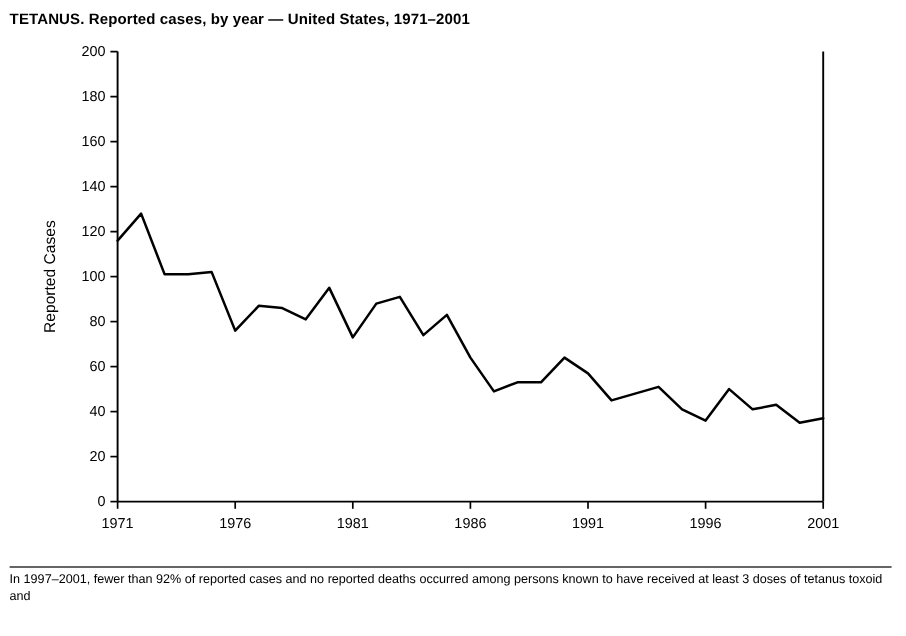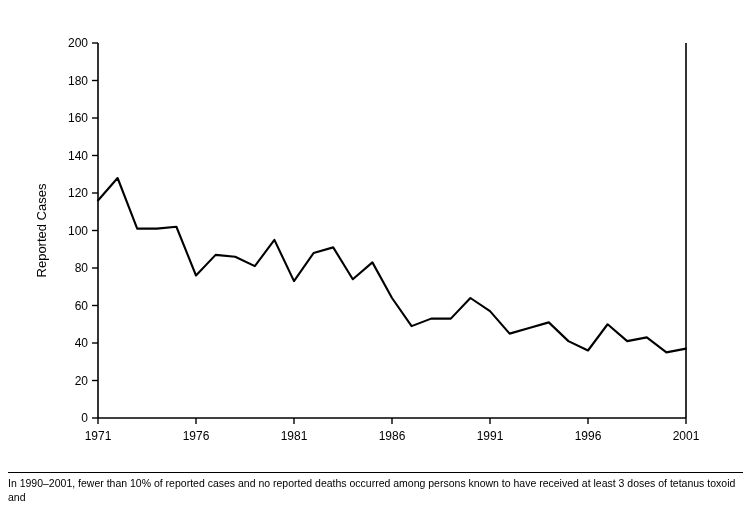--- a/index.html
+++ b/index.html
@@ -63,20 +63,21 @@
   .tick-label {
     font-size: 12px;
     font-family: "Liberation Sans", sans-serif;
   }
 </style>
 </head>
 <body>
 
 <div id="page">
 
+  <div id="title">TETANUS. Reported cases, by year — United States, 1971–2001</div>
 
   <div id="chart-area">
     <svg id="plot-svg" width="755" height="430" viewBox="0 0 755 430">
       <g id="svg-root">
           <line x1="98" y1="390" x2="686" y2="390" stroke="#000000" stroke-width="1.6"></line>
           <line x1="98" y1="15" x2="98" y2="390" stroke="#000000" stroke-width="1.6"></line>
           <line x1="686" y1="15" x2="686" y2="390" stroke="#000000" stroke-width="1.6"></line>
           <line x1="92" y1="390" x2="98" y2="390" stroke="#000000" stroke-width="1.4"></line>
           <text x="88" y="394" text-anchor="end" class="tick-label" fill="#000">0</text>
           <line x1="92" y1="352.5" x2="98" y2="352.5" stroke="#000000" stroke-width="1.4"></line>
@@ -115,17 +116,17 @@
           <text x="686" y="412" text-anchor="middle" class="tick-label" fill="#000">2001</text>
           <text x="392" y="440" text-anchor="middle" class="axis-label" fill="#000">Year</text>
           <text x="0" y="0" text-anchor="middle" class="axis-label" fill="#000" transform="translate(46,202.5) rotate(-90)">Reported Cases</text>
           <polyline points="98.00,172.50 117.60,150.00 137.20,200.63 156.80,200.63 176.40,198.75 196.00,247.50 215.60,226.88 235.20,228.75 254.80,238.13 274.40,211.88 294.00,253.13 313.60,225.00 333.20,219.38 352.80,251.25 372.40,234.38 392.00,270.00 411.60,298.13 431.20,290.63 450.80,290.63 470.40,270.00 490.00,283.13 509.60,305.63 529.20,300.00 548.80,294.38 568.40,313.13 588.00,322.50 607.60,296.25 627.20,313.13 646.80,309.38 666.40,324.38 686.00,320.63" fill="none" stroke="#000000" stroke-width="2.1" stroke-linejoin="round" stroke-linecap="round"></polyline>
         </g>
     </svg>
   </div>
 
   <div id="footnote">
     <div class="rule"></div>
-    <p>In 1990–2001, fewer than 10% of reported cases and no reported deaths occurred among persons known to have received at least 3 doses of tetanus toxoid and</p>
+    <p>In 1997–2001, fewer than 92% of reported cases and no reported deaths occurred among persons known to have received at least 3 doses of tetanus toxoid and</p>
 
   </div>
 
 </div>
 
 </body></html>

